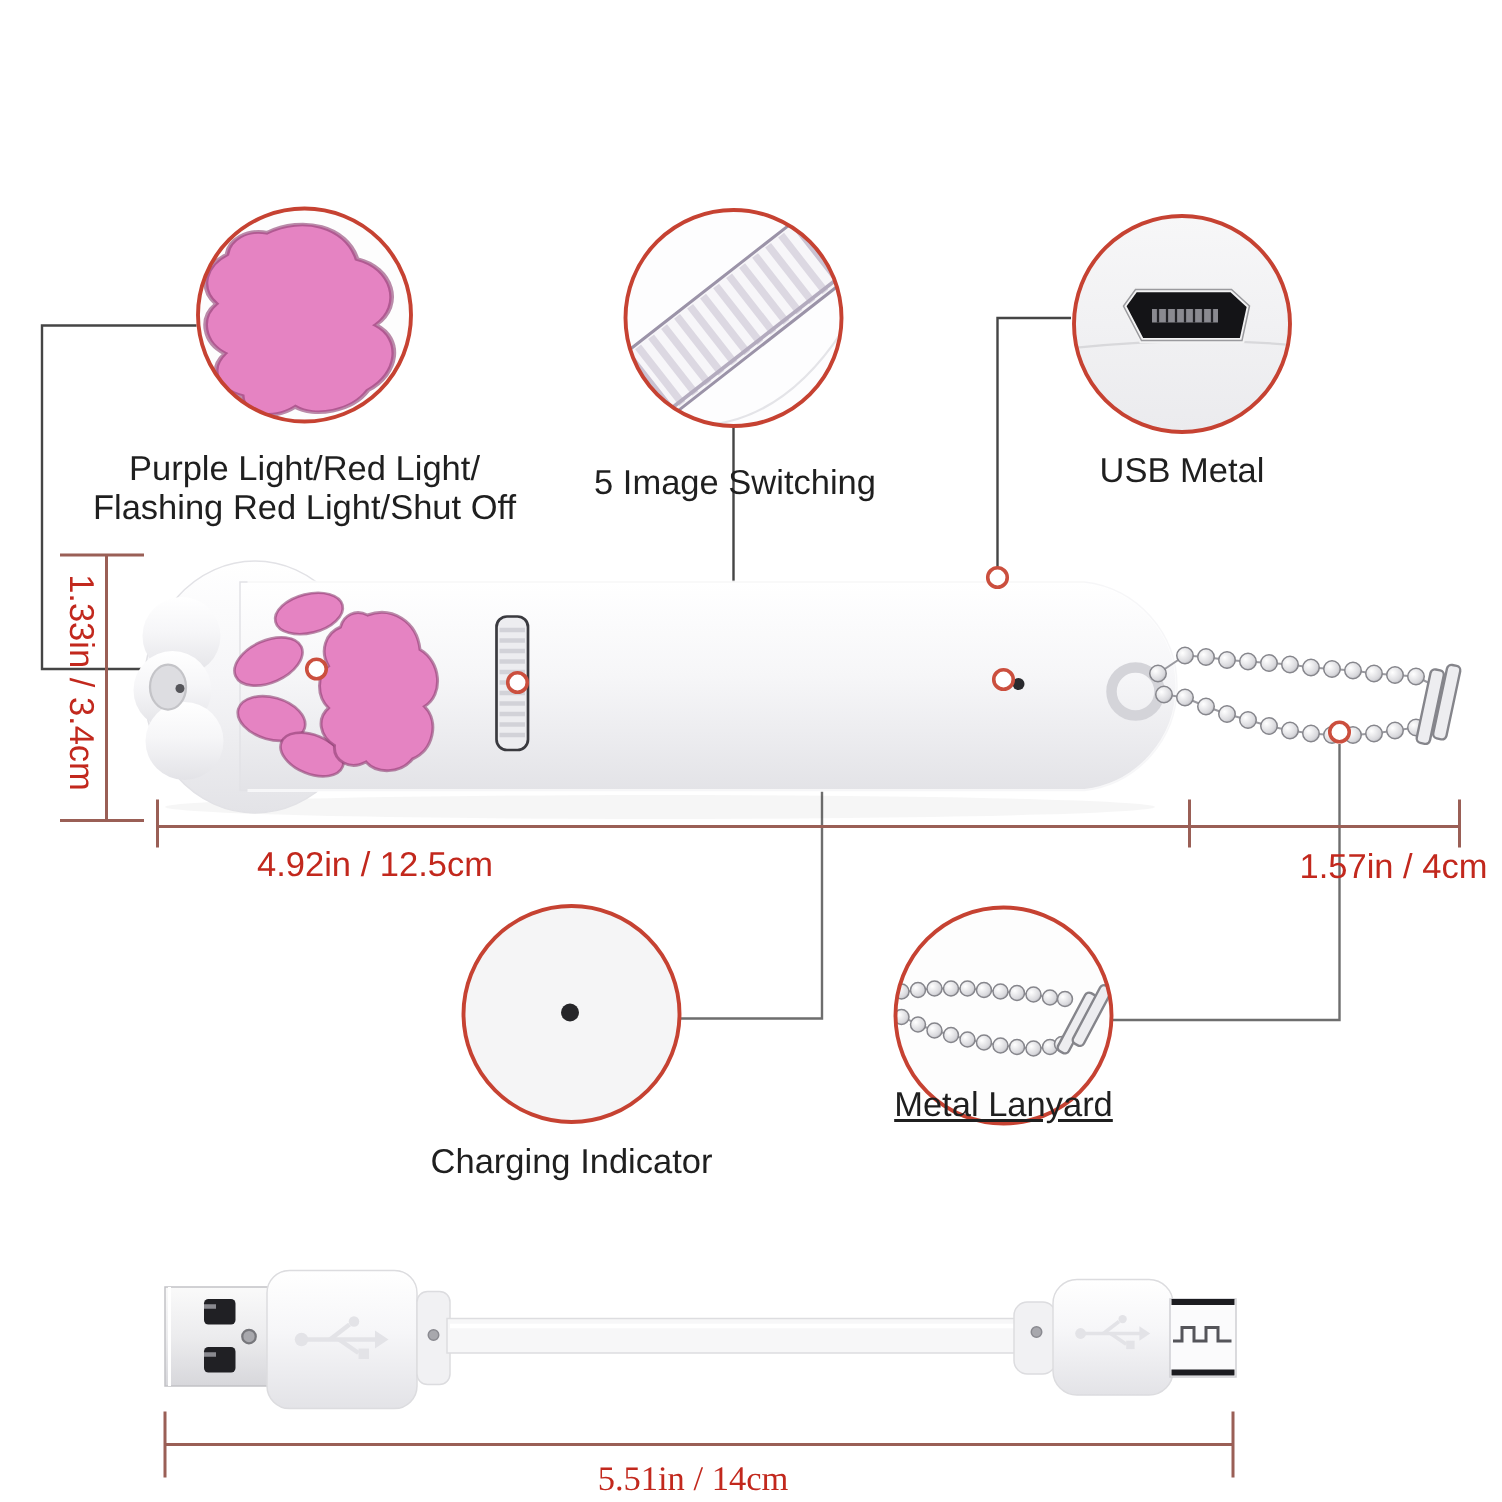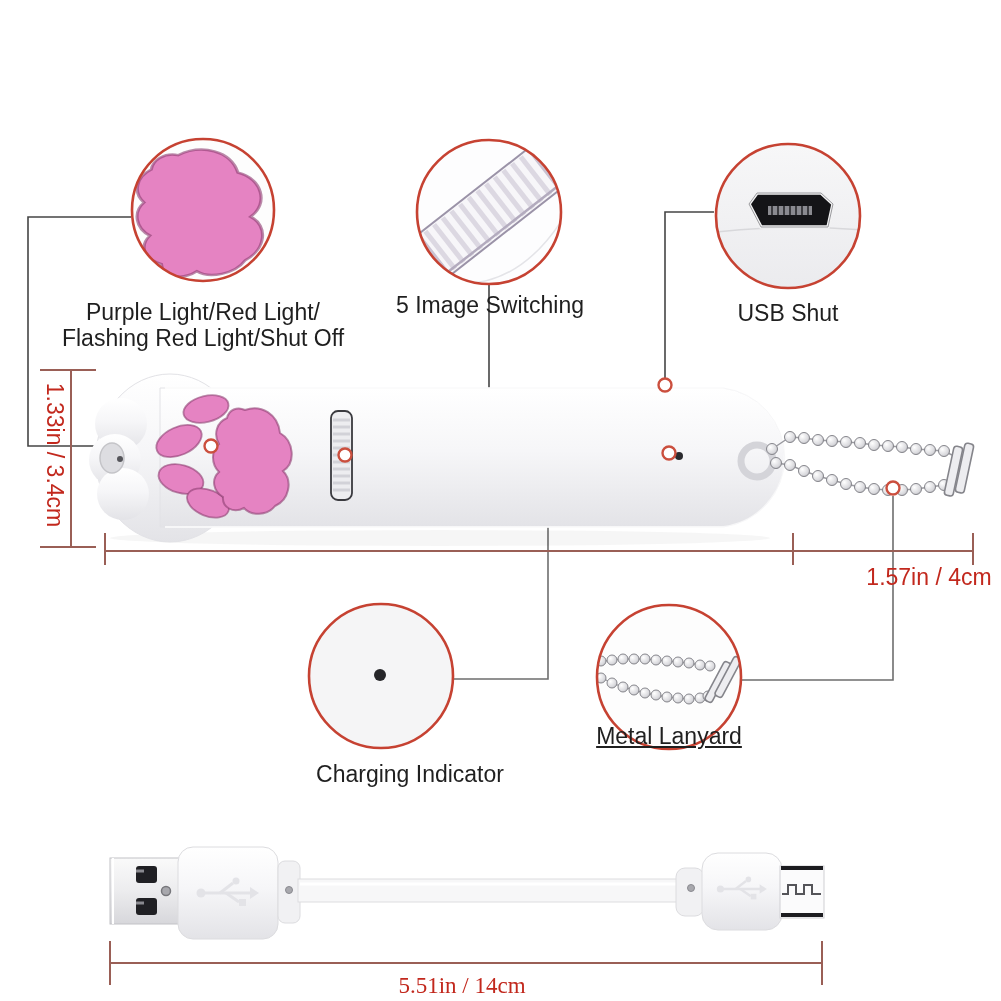--- a/index.html
+++ b/index.html
@@ -313,22 +313,23 @@
       <rect x="780" y="866" width="44" height="52" fill="#fbfbfc" stroke="#cfcfd3" stroke-width="1"></rect>
       <path d="M 781 868 H 823" stroke="#1c1c20" stroke-width="4"></path>
       <path d="M 781 915 H 823" stroke="#1c1c20" stroke-width="4"></path>
       <path d="M 782 894 h 6 v -9 h 8 v 9 h 8 v -9 h 8 v 9 h 9" fill="none" stroke="#55555a" stroke-width="2"></path>
     </g>
   </g>
 </svg>
 
 <div class="lbl" style="left:203px;top:299px;">Purple Light/Red Light/
 Flashing Red Light/Shut Off</div>
-<div class="lbl" style="left:490px;top:292px;">5 Image Switching</div>
-<div class="lbl" style="left:788px;top:300px;">USB Shut</div>
-<div class="lbl" style="left:381px;top:761px;margin-left:29px;">Charging Indicator</div>
+<div class="lbl" style="left:490px;top:308px;">5 Image Switching</div>
+<div class="lbl" style="left:788px;top:300px;">USB Metal</div>
+<div class="lbl" style="left:381px;top:761px;">Charging Indicator</div>
 <div class="lbl" style="left:669px;top:723px;text-decoration:underline;">Metal Lanyard</div>
 
 <div class="dim-rot" style="left:54px;top:455px;">1.33in / 3.4cm</div>
+<div class="dim" style="left:250px;top:563px;">4.92in / 12.5cm</div>
 <div class="dim" style="left:886px;top:564px;margin-left:43px;">1.57in / 4cm</div>
 <div class="dim" style="left:462px;top:973px;font-family:Liberation Serif, serif;">5.51in / 14cm</div>
 
 </div>
 
 </body></html>

